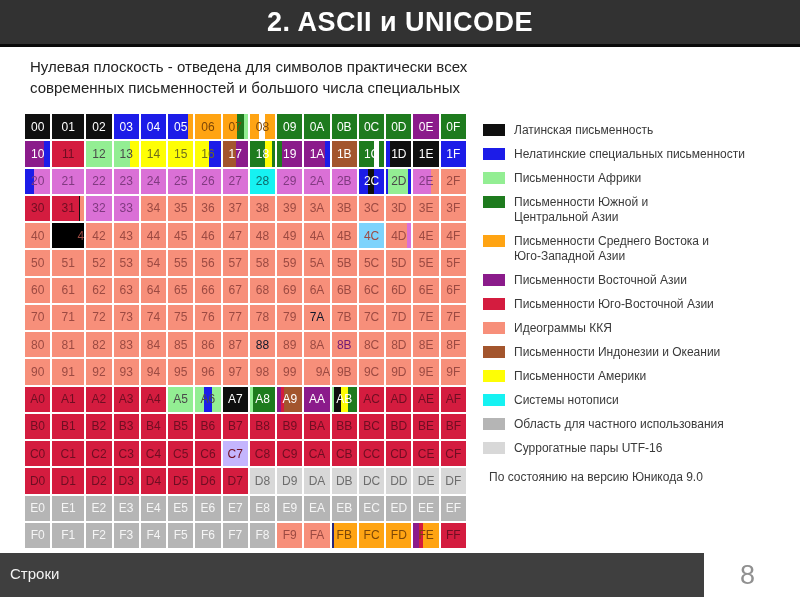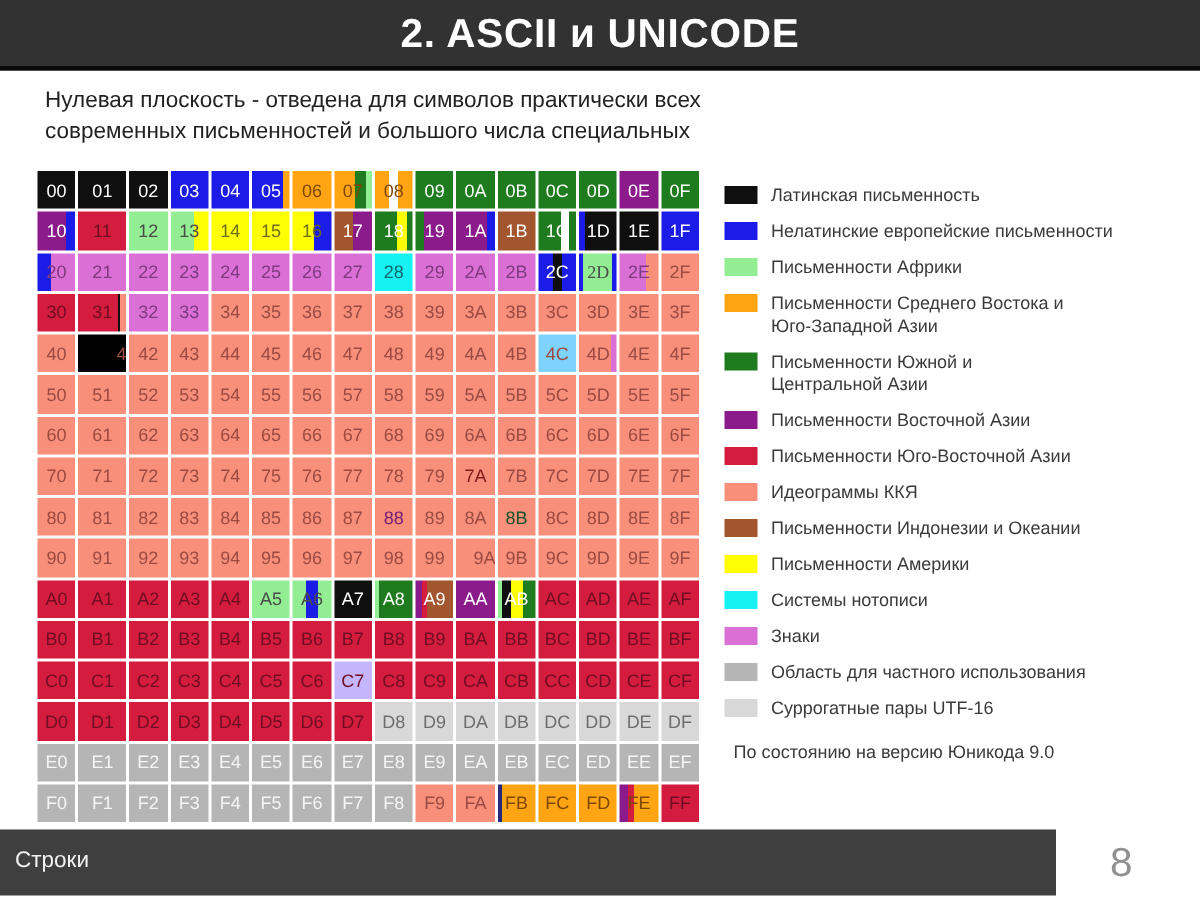--- a/index.html
+++ b/index.html
@@ -73,21 +73,21 @@
       <div class="cell" style="background: rgb(218, 112, 214); color: rgb(128, 58, 128);">23</div>
       <div class="cell" style="background: rgb(218, 112, 214); color: rgb(128, 58, 128);">24</div>
       <div class="cell" style="background: rgb(218, 112, 214); color: rgb(128, 58, 128);">25</div>
       <div class="cell" style="background: rgb(218, 112, 214); color: rgb(128, 58, 128);">26</div>
       <div class="cell" style="background: rgb(218, 112, 214); color: rgb(128, 58, 128);">27</div>
       <div class="cell" style="background: rgb(22, 242, 242); color: rgb(13, 107, 107);">28</div>
       <div class="cell" style="background: rgb(218, 112, 214); color: rgb(128, 58, 128);">29</div>
       <div class="cell" style="background: rgb(218, 112, 214); color: rgb(128, 58, 128);">2A</div>
       <div class="cell" style="background: rgb(218, 112, 214); color: rgb(128, 58, 128);">2B</div>
       <div class="cell" style="background: linear-gradient(90deg, rgb(28, 28, 232) 0%, rgb(28, 28, 232) 38%, rgb(15, 15, 15) 38%, rgb(15, 15, 15) 62%, rgb(28, 28, 232) 62%, rgb(28, 28, 232) 100%); color: rgb(255, 255, 255);">2C</div>
-      <div class="cell" style="background: linear-gradient(90deg, rgb(28, 28, 232) 0%, rgb(28, 28, 232) 10%, rgb(147, 238, 147) 10%, rgb(147, 238, 147) 88%, rgb(28, 28, 232) 88%, rgb(28, 28, 232) 100%); color: rgb(74, 74, 74); font-family: Liberation Serif, serif;">2D</div>
+      <div class="cell" style="background: linear-gradient(90deg, rgb(28, 28, 232) 0%, rgb(28, 28, 232) 10%, rgb(147, 238, 147) 10%, rgb(147, 238, 147) 88%, rgb(28, 28, 232) 88%, rgb(28, 28, 232) 100%); color: rgb(74, 74, 74);">2D</div>
       <div class="cell" style="background: linear-gradient(90deg, rgb(218, 112, 214) 0%, rgb(218, 112, 214) 68%, rgb(247, 143, 122) 68%, rgb(247, 143, 122) 100%); color: rgb(128, 58, 128);">2E</div>
       <div class="cell" style="background: rgb(247, 143, 122); color: rgb(156, 74, 66);">2F</div>
       <div class="cell" style="background: rgb(212, 28, 63); color: rgb(111, 14, 34);">30</div>
       <div class="cell" style="background: linear-gradient(90deg, rgb(212, 28, 63) 0%, rgb(212, 28, 63) 84%, rgb(15, 15, 15) 84%, rgb(15, 15, 15) 88%, rgb(247, 143, 122) 88%, rgb(247, 143, 122) 100%); color: rgb(111, 14, 34);">31</div>
       <div class="cell" style="background: rgb(218, 112, 214); color: rgb(128, 58, 128);">32</div>
       <div class="cell" style="background: rgb(218, 112, 214); color: rgb(128, 58, 128);">33</div>
       <div class="cell" style="background: rgb(247, 143, 122); color: rgb(156, 74, 66);">34</div>
       <div class="cell" style="background: rgb(247, 143, 122); color: rgb(156, 74, 66);">35</div>
       <div class="cell" style="background: rgb(247, 143, 122); color: rgb(156, 74, 66);">36</div>
       <div class="cell" style="background: rgb(247, 143, 122); color: rgb(156, 74, 66);">37</div>
@@ -150,38 +150,38 @@
       <div class="cell" style="background: rgb(247, 143, 122); color: rgb(156, 74, 66);">70</div>
       <div class="cell" style="background: rgb(247, 143, 122); color: rgb(156, 74, 66);">71</div>
       <div class="cell" style="background: rgb(247, 143, 122); color: rgb(156, 74, 66);">72</div>
       <div class="cell" style="background: rgb(247, 143, 122); color: rgb(156, 74, 66);">73</div>
       <div class="cell" style="background: rgb(247, 143, 122); color: rgb(156, 74, 66);">74</div>
       <div class="cell" style="background: rgb(247, 143, 122); color: rgb(156, 74, 66);">75</div>
       <div class="cell" style="background: rgb(247, 143, 122); color: rgb(156, 74, 66);">76</div>
       <div class="cell" style="background: rgb(247, 143, 122); color: rgb(156, 74, 66);">77</div>
       <div class="cell" style="background: rgb(247, 143, 122); color: rgb(156, 74, 66);">78</div>
       <div class="cell" style="background: rgb(247, 143, 122); color: rgb(156, 74, 66);">79</div>
-      <div class="cell" style="background: rgb(247, 143, 122); color: #7f1d1d;">7A</div>
+      <div class="cell" style="background: rgb(247, 143, 122); color: #0f172a;">7A</div>
       <div class="cell" style="background: rgb(247, 143, 122); color: rgb(156, 74, 66);">7B</div>
       <div class="cell" style="background: rgb(247, 143, 122); color: rgb(156, 74, 66);">7C</div>
       <div class="cell" style="background: rgb(247, 143, 122); color: rgb(156, 74, 66);">7D</div>
       <div class="cell" style="background: rgb(247, 143, 122); color: rgb(156, 74, 66);">7E</div>
       <div class="cell" style="background: rgb(247, 143, 122); color: rgb(156, 74, 66);">7F</div>
       <div class="cell" style="background: rgb(247, 143, 122); color: rgb(156, 74, 66);">80</div>
       <div class="cell" style="background: rgb(247, 143, 122); color: rgb(156, 74, 66);">81</div>
       <div class="cell" style="background: rgb(247, 143, 122); color: rgb(156, 74, 66);">82</div>
       <div class="cell" style="background: rgb(247, 143, 122); color: rgb(156, 74, 66);">83</div>
       <div class="cell" style="background: rgb(247, 143, 122); color: rgb(156, 74, 66);">84</div>
       <div class="cell" style="background: rgb(247, 143, 122); color: rgb(156, 74, 66);">85</div>
       <div class="cell" style="background: rgb(247, 143, 122); color: rgb(156, 74, 66);">86</div>
       <div class="cell" style="background: rgb(247, 143, 122); color: rgb(156, 74, 66);">87</div>
-      <div class="cell" style="background: rgb(247, 143, 122); color: #701a75;">88</div>
+      <div class="cell" style="background: rgb(247, 143, 122); color: #0f172a;">88</div>
       <div class="cell" style="background: rgb(247, 143, 122); color: rgb(156, 74, 66);">89</div>
       <div class="cell" style="background: rgb(247, 143, 122); color: rgb(156, 74, 66);">8A</div>
-      <div class="cell" style="background: rgb(247, 143, 122); color: #14532d;">8B</div>
+      <div class="cell" style="background: rgb(247, 143, 122); color: #701a75;">8B</div>
       <div class="cell" style="background: rgb(247, 143, 122); color: rgb(156, 74, 66);">8C</div>
       <div class="cell" style="background: rgb(247, 143, 122); color: rgb(156, 74, 66);">8D</div>
       <div class="cell" style="background: rgb(247, 143, 122); color: rgb(156, 74, 66);">8E</div>
       <div class="cell" style="background: rgb(247, 143, 122); color: rgb(156, 74, 66);">8F</div>
       <div class="cell" style="background: rgb(247, 143, 122); color: rgb(156, 74, 66);">90</div>
       <div class="cell" style="background: rgb(247, 143, 122); color: rgb(156, 74, 66);">91</div>
       <div class="cell" style="background: rgb(247, 143, 122); color: rgb(156, 74, 66);">92</div>
       <div class="cell" style="background: rgb(247, 143, 122); color: rgb(156, 74, 66);">93</div>
       <div class="cell" style="background: rgb(247, 143, 122); color: rgb(156, 74, 66);">94</div>
       <div class="cell" style="background: rgb(247, 143, 122); color: rgb(156, 74, 66);">95</div>
@@ -294,37 +294,37 @@
     </div>
 
   <div class="legend">
     <div id="legend-items">
         <div class="legend-item">
           <span class="swatch" style="background: rgb(15, 15, 15);"></span>
           <span class="legend-label">Латинская письменность</span>
         </div>
         <div class="legend-item">
           <span class="swatch" style="background: rgb(28, 28, 232);"></span>
-          <span class="legend-label">Нелатинские европейские письменности</span>
+          <span class="legend-label">Нелатинские специальных письменности</span>
         </div>
         <div class="legend-item">
           <span class="swatch" style="background: rgb(147, 238, 147);"></span>
           <span class="legend-label">Письменности Африки</span>
+        </div>
+        <div class="legend-item">
+          <span class="swatch" style="background: rgb(30, 123, 30);"></span>
+          <span class="legend-label">Письменности Южной и
+Центральной Азии</span>
         </div>
         <div class="legend-item">
           <span class="swatch" style="background: rgb(255, 164, 19);"></span>
           <span class="legend-label">Письменности Среднего Востока и
 Юго-Западной Азии</span>
         </div>
         <div class="legend-item">
-          <span class="swatch" style="background: rgb(30, 123, 30);"></span>
-          <span class="legend-label">Письменности Южной и
-Центральной Азии</span>
-        </div>
-        <div class="legend-item">
           <span class="swatch" style="background: rgb(139, 27, 139);"></span>
           <span class="legend-label">Письменности Восточной Азии</span>
         </div>
         <div class="legend-item">
           <span class="swatch" style="background: rgb(212, 28, 63);"></span>
           <span class="legend-label">Письменности Юго-Восточной Азии</span>
         </div>
         <div class="legend-item">
           <span class="swatch" style="background: rgb(247, 143, 122);"></span>
           <span class="legend-label">Идеограммы ККЯ</span>
@@ -333,24 +333,20 @@
           <span class="swatch" style="background: rgb(163, 85, 45);"></span>
           <span class="legend-label">Письменности Индонезии и Океании</span>
         </div>
         <div class="legend-item">
           <span class="swatch" style="background: rgb(254, 254, 5);"></span>
           <span class="legend-label">Письменности Америки</span>
         </div>
         <div class="legend-item">
           <span class="swatch" style="background: rgb(22, 242, 242);"></span>
           <span class="legend-label">Системы нотописи</span>
-        </div>
-        <div class="legend-item">
-          <span class="swatch" style="background: rgb(218, 112, 214);"></span>
-          <span class="legend-label">Знаки</span>
         </div>
         <div class="legend-item">
           <span class="swatch" style="background: rgb(181, 181, 181);"></span>
           <span class="legend-label">Область для частного использования</span>
         </div>
         <div class="legend-item">
           <span class="swatch" style="background: rgb(216, 216, 216);"></span>
           <span class="legend-label">Суррогатные пары UTF-16</span>
         </div>
       </div>

